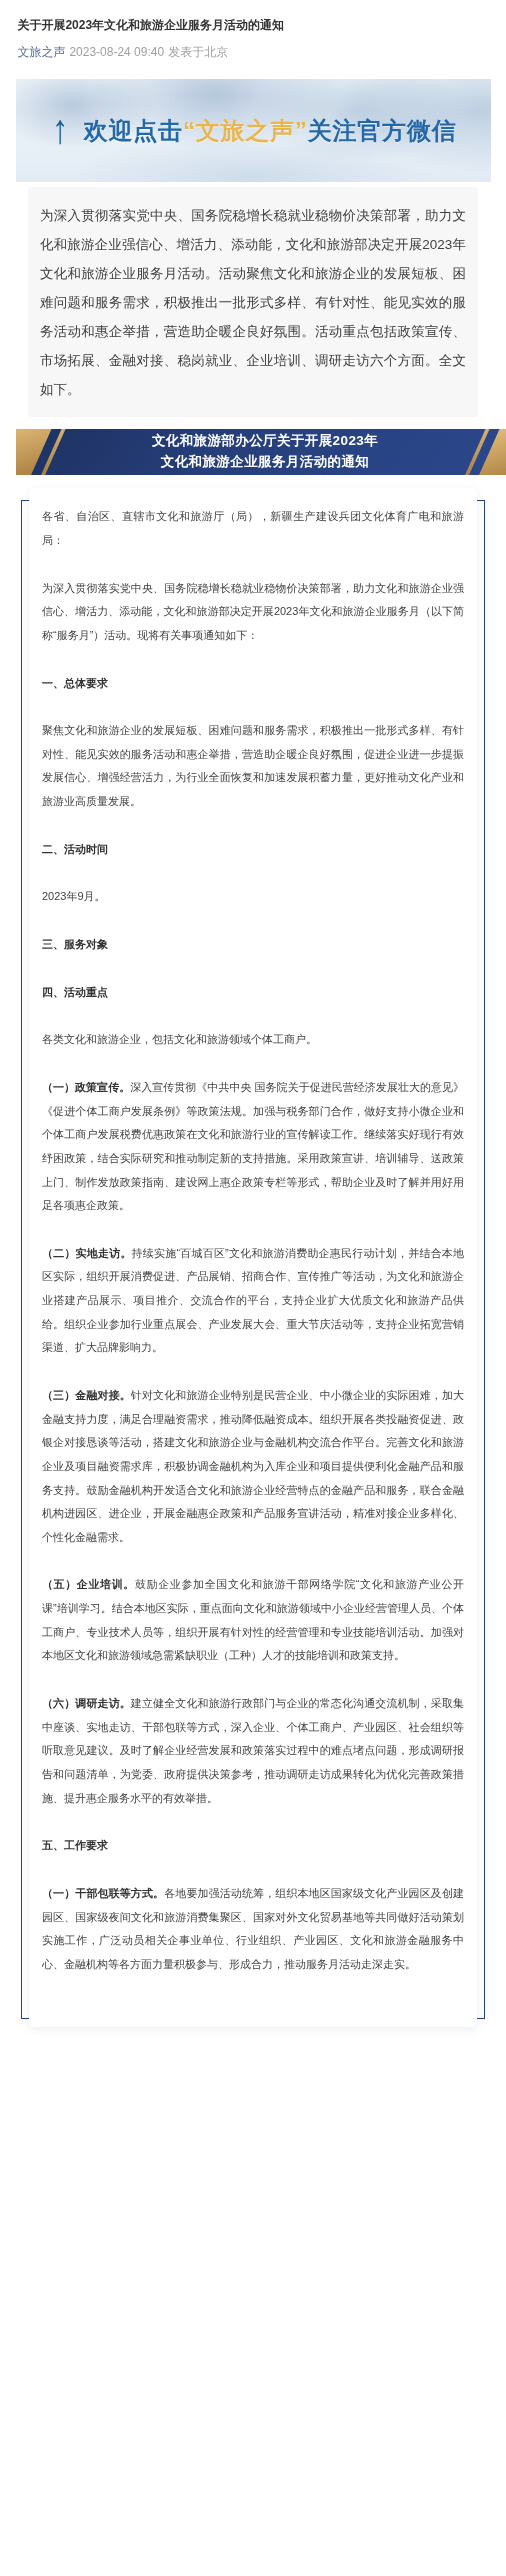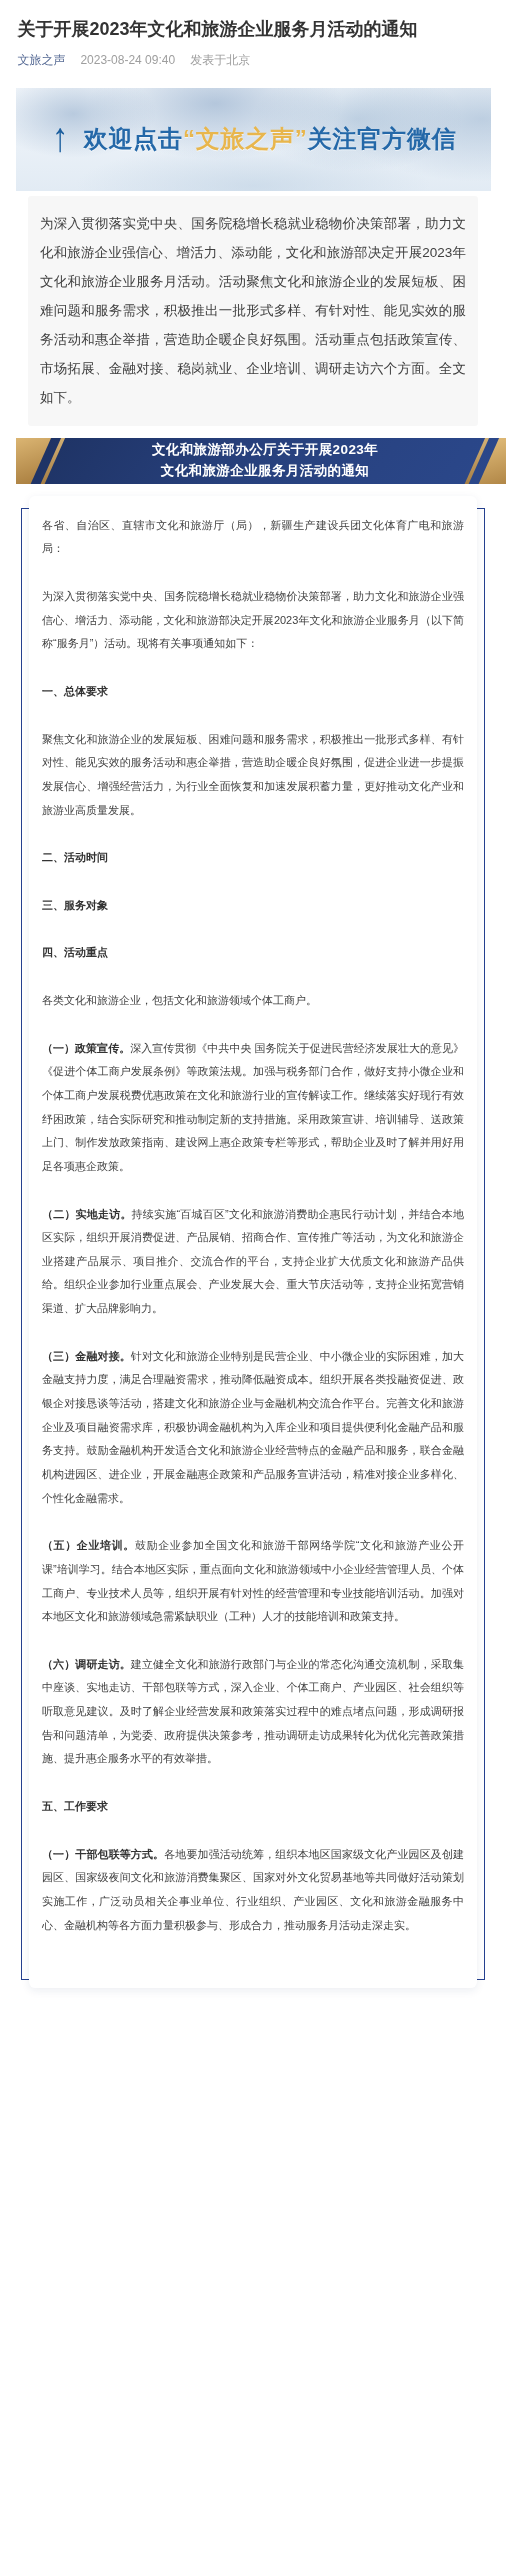--- a/index.html
+++ b/index.html
@@ -7,22 +7,22 @@
   body {
     width:506px; margin:0 auto;
     font-family:"Liberation Sans","DejaVu Sans",sans-serif;
     color:#3f3f3f;
     -webkit-font-smoothing:antialiased;
   }
   .page { width:506px; padding-bottom:14.2px; background:#fff; }
 
   
   .art-header { padding:17.4px 17.4px 8px 17.4px; }
-  .art-title { font-size:18px; line-height:1.4; font-weight:700; color:#333; }
-  .byline { margin-top:9.5px; font-size:12px; line-height:1.4; display:flex; gap:15px; align-items:center; }
+  .art-title { font-size:12px; line-height:1.4; font-weight:700; color:#333; }
+  .byline { margin-top:9.5px; font-size:12px; line-height:1.4; display:flex; gap:4px; align-items:center; }
   .byline .account { color:#576b95; cursor:pointer; }
   .byline .meta { color:#9e9e9e; }
 
   
   .wx-banner {
     margin:11px 16px 0 16px; height:103px; width:475px;
     display:flex; align-items:center; justify-content:center; gap:12.7px;
     background:
       radial-gradient(ellipse 119px 63px at 12% 25%, rgba(140,168,200,.55), transparent 70%),
       radial-gradient(ellipse 182px 79px at 42% 15%, rgba(120,152,190,.5), transparent 70%),
@@ -115,20 +115,21 @@
   </div>
 
   <div class="doc-wrap">
     <div class="doc-frame"></div>
     <div class="doc-card">
         <p class="doc-p para">各省、自治区、直辖市文化和旅游厅（局），新疆生产建设兵团文化体育广电和旅游局：</p>
         <p class="doc-p para">为深入贯彻落实党中央、国务院稳增长稳就业稳物价决策部署，助力文化和旅游企业强信心、增活力、添动能，文化和旅游部决定开展2023年文化和旅游企业服务月（以下简称“服务月”）活动。现将有关事项通知如下：</p>
         <p class="doc-p heading">一、总体要求</p>
         <p class="doc-p para">聚焦文化和旅游企业的发展短板、困难问题和服务需求，积极推出一批形式多样、有针对性、能见实效的服务活动和惠企举措，营造助企暖企良好氛围，促进企业进一步提振发展信心、增强经营活力，为行业全面恢复和加速发展积蓄力量，更好推动文化产业和旅游业高质量发展。</p>
         <p class="doc-p heading">二、活动时间</p>
+        <p class="doc-p para">2023年9月。</p>
         <p class="doc-p heading">三、服务对象</p>
         <p class="doc-p heading">四、活动重点</p>
         <p class="doc-p para">各类文化和旅游企业，包括文化和旅游领域个体工商户。</p>
         <p class="doc-p para"><strong>（一）政策宣传。</strong>深入宣传贯彻《中共中央 国务院关于促进民营经济发展壮大的意见》《促进个体工商户发展条例》等政策法规。加强与税务部门合作，做好支持小微企业和个体工商户发展税费优惠政策在文化和旅游行业的宣传解读工作。继续落实好现行有效纾困政策，结合实际研究和推动制定新的支持措施。采用政策宣讲、培训辅导、送政策上门、制作发放政策指南、建设网上惠企政策专栏等形式，帮助企业及时了解并用好用足各项惠企政策。</p>
         <p class="doc-p para"><strong>（二）实地走访。</strong>持续实施“百城百区”文化和旅游消费助企惠民行动计划，并结合本地区实际，组织开展消费促进、产品展销、招商合作、宣传推广等活动，为文化和旅游企业搭建产品展示、项目推介、交流合作的平台，支持企业扩大优质文化和旅游产品供给。组织企业参加行业重点展会、产业发展大会、重大节庆活动等，支持企业拓宽营销渠道、扩大品牌影响力。</p>
         <p class="doc-p para"><strong>（三）金融对接。</strong>针对文化和旅游企业特别是民营企业、中小微企业的实际困难，加大金融支持力度，满足合理融资需求，推动降低融资成本。组织开展各类投融资促进、政银企对接恳谈等活动，搭建文化和旅游企业与金融机构交流合作平台。完善文化和旅游企业及项目融资需求库，积极协调金融机构为入库企业和项目提供便利化金融产品和服务支持。鼓励金融机构开发适合文化和旅游企业经营特点的金融产品和服务，联合金融机构进园区、进企业，开展金融惠企政策和产品服务宣讲活动，精准对接企业多样化、个性化金融需求。</p>
         <p class="doc-p para"><strong>（五）企业培训。</strong>鼓励企业参加全国文化和旅游干部网络学院“文化和旅游产业公开课”培训学习。结合本地区实际，重点面向文化和旅游领域中小企业经营管理人员、个体工商户、专业技术人员等，组织开展有针对性的经营管理和专业技能培训活动。加强对本地区文化和旅游领域急需紧缺职业（工种）人才的技能培训和政策支持。</p>
         <p class="doc-p para"><strong>（六）调研走访。</strong>建立健全文化和旅游行政部门与企业的常态化沟通交流机制，采取集中座谈、实地走访、干部包联等方式，深入企业、个体工商户、产业园区、社会组织等听取意见建议。及时了解企业经营发展和政策落实过程中的难点堵点问题，形成调研报告和问题清单，为党委、政府提供决策参考，推动调研走访成果转化为优化完善政策措施、提升惠企服务水平的有效举措。</p>
         <p class="doc-p heading">五、工作要求</p>
         <p class="doc-p para"><strong>（一）干部包联等方式。</strong>各地要加强活动统筹，组织本地区国家级文化产业园区及创建园区、国家级夜间文化和旅游消费集聚区、国家对外文化贸易基地等共同做好活动策划实施工作，广泛动员相关企事业单位、行业组织、产业园区、文化和旅游金融服务中心、金融机构等各方面力量积极参与、形成合力，推动服务月活动走深走实。</p>

